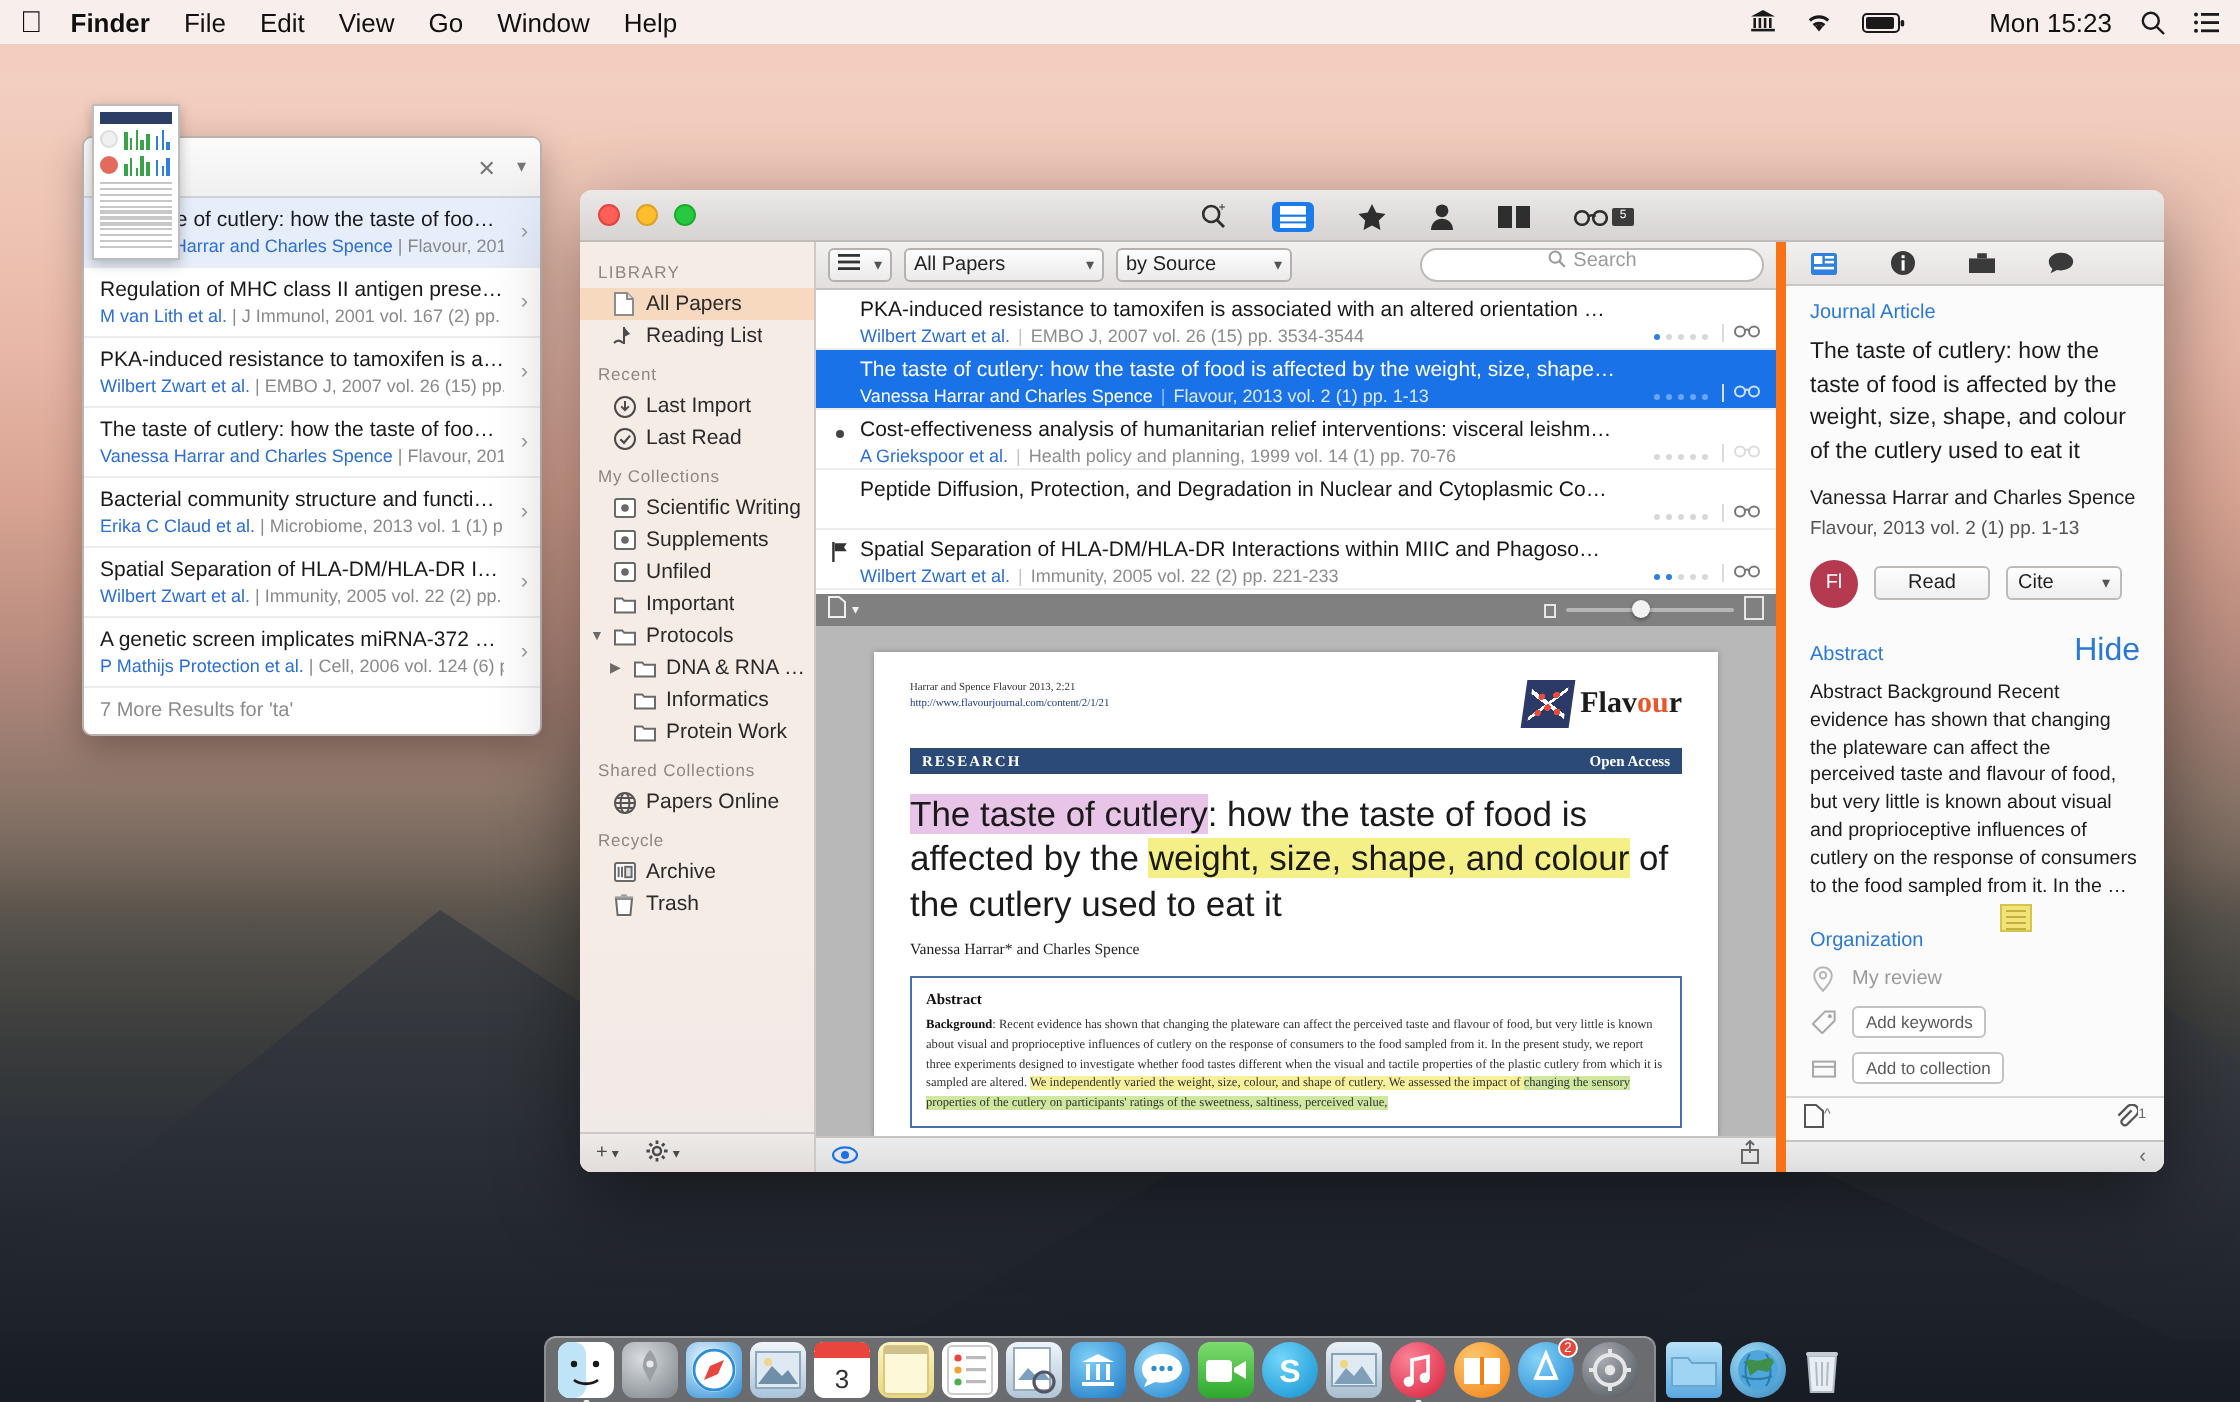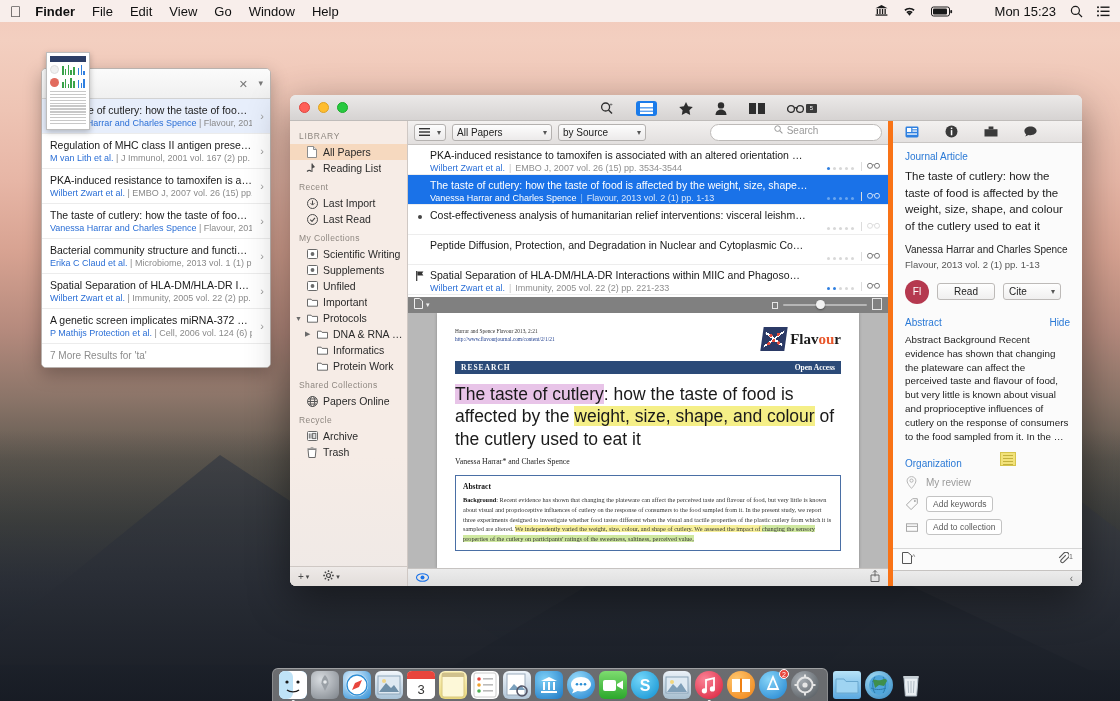--- a/index.html
+++ b/index.html
@@ -236,21 +236,21 @@
     height:16px; flex:0 0 16px; background:#808080;
     display:flex; align-items:center; padding:0 6px;
     position:relative;
   }
   #pdfbar .sl { margin-left:auto; display:flex; align-items:center; gap:5px; }
   #zslider { width:84px; height:2px; background:#b6b6b6; border-radius:1px; position:relative; }
   #zknob { position:absolute; left:33px; top:-4px; width:9px;height:9px;border-radius:50%;
      background:#f2f2f2; box-shadow:0 1px 2px rgba(0,0,0,0.4); }
   #pdfview {
     flex:1; background:#b8b8b8; display:flex; justify-content:center; min-height:0;
-    overflow:hidden; padding-top:0;
+    overflow:hidden; padding-top:13px;
   }
   #page {
     width:422px; background:#fff; padding:14px 18px 0 18px; overflow:hidden;
     box-shadow:0 0 3px rgba(0,0,0,0.25);
   }
   #pg-top { display:flex; justify-content:space-between; align-items:flex-start; }
   #pg-cit { font-size:5.4px; color:#333; line-height:1.5; font-family:"Liberation Serif",serif; }
   #pg-cit .url { color:#1a3a8c; }
   #flav { display:flex; align-items:center; gap:4px; }
   #flav-logo {
@@ -331,21 +331,21 @@
   .btn {
     height:17px; border:1px solid #bdbab8; border-radius:3px;
     background:linear-gradient(to bottom,#fefefe,#f0efef);
     font-size:10px; color:#222; display:flex; align-items:center; justify-content:center;
     padding:0 8px; cursor:default;
   }
   #btn-read { width:58px; }
   #btn-cite { width:58px; justify-content:space-between; padding:0 5px; }
   .sechead { display:flex; justify-content:space-between; align-items:baseline; margin-top:13px; }
   .sechead .h { color:#2a79d6; font-size:10px; }
-  .sechead .a { color:#2a79d6; font-size:10px; }
+  .sechead .a { color:#2a79d6; font-size:16px; }
   #insp-abs { font-size:9.8px; line-height:1.42; color:#1c1c1c; margin-top:5px; }
   #orghead { color:#2a79d6; font-size:10px; margin-top:14px; }
   .orow { display:flex; align-items:center; gap:8px; margin-top:7px; }
   .orow .ic { width:13px; display:flex; justify-content:center; color:#aaa; }
   .pill {
     border:1px solid #c3c3c3; border-radius:3px; background:#fff;
     font-size:8.5px; color:#5a5a5a; padding:2px 6px; cursor:default;
   }
   #myreview { font-size:10px; color:#9a9a9a; }
   #insp-foot1 {
@@ -850,20 +850,21 @@
                 <circle cx="3" cy="3.8" r="2.5" fill="none" stroke="#cfe2fa" stroke-width="1"></circle>
                 <circle cx="10" cy="3.8" r="2.5" fill="none" stroke="#cfe2fa" stroke-width="1"></circle>
                 <path d="M5.5 3.3c.6-.7 1.4-.7 2 0" fill="none" stroke="#cfe2fa" stroke-width="1"></path>
               </svg>
           </span>
         </div>
 
         <div class="prow">
           <span class="dot"></span>
           <div class="pt">Cost-effectiveness analysis of humanitarian relief interventions: visceral leishmaniasis treatment in the Sudan.</div>
+          <div class="pm"><span class="au">A Griekspoor et al.</span><span class="sep">|</span><span class="jr">Health policy and planning, 1999 vol. 14 (1) pp. 70-76</span></div>
           <div class="rating">
               <i></i>
               <i></i>
               <i></i>
               <i></i>
               <i></i>
             </div>
           <div class="vline"></div>
           <span class="glass">
             <svg width="13" height="7" viewBox="0 0 13 7">

